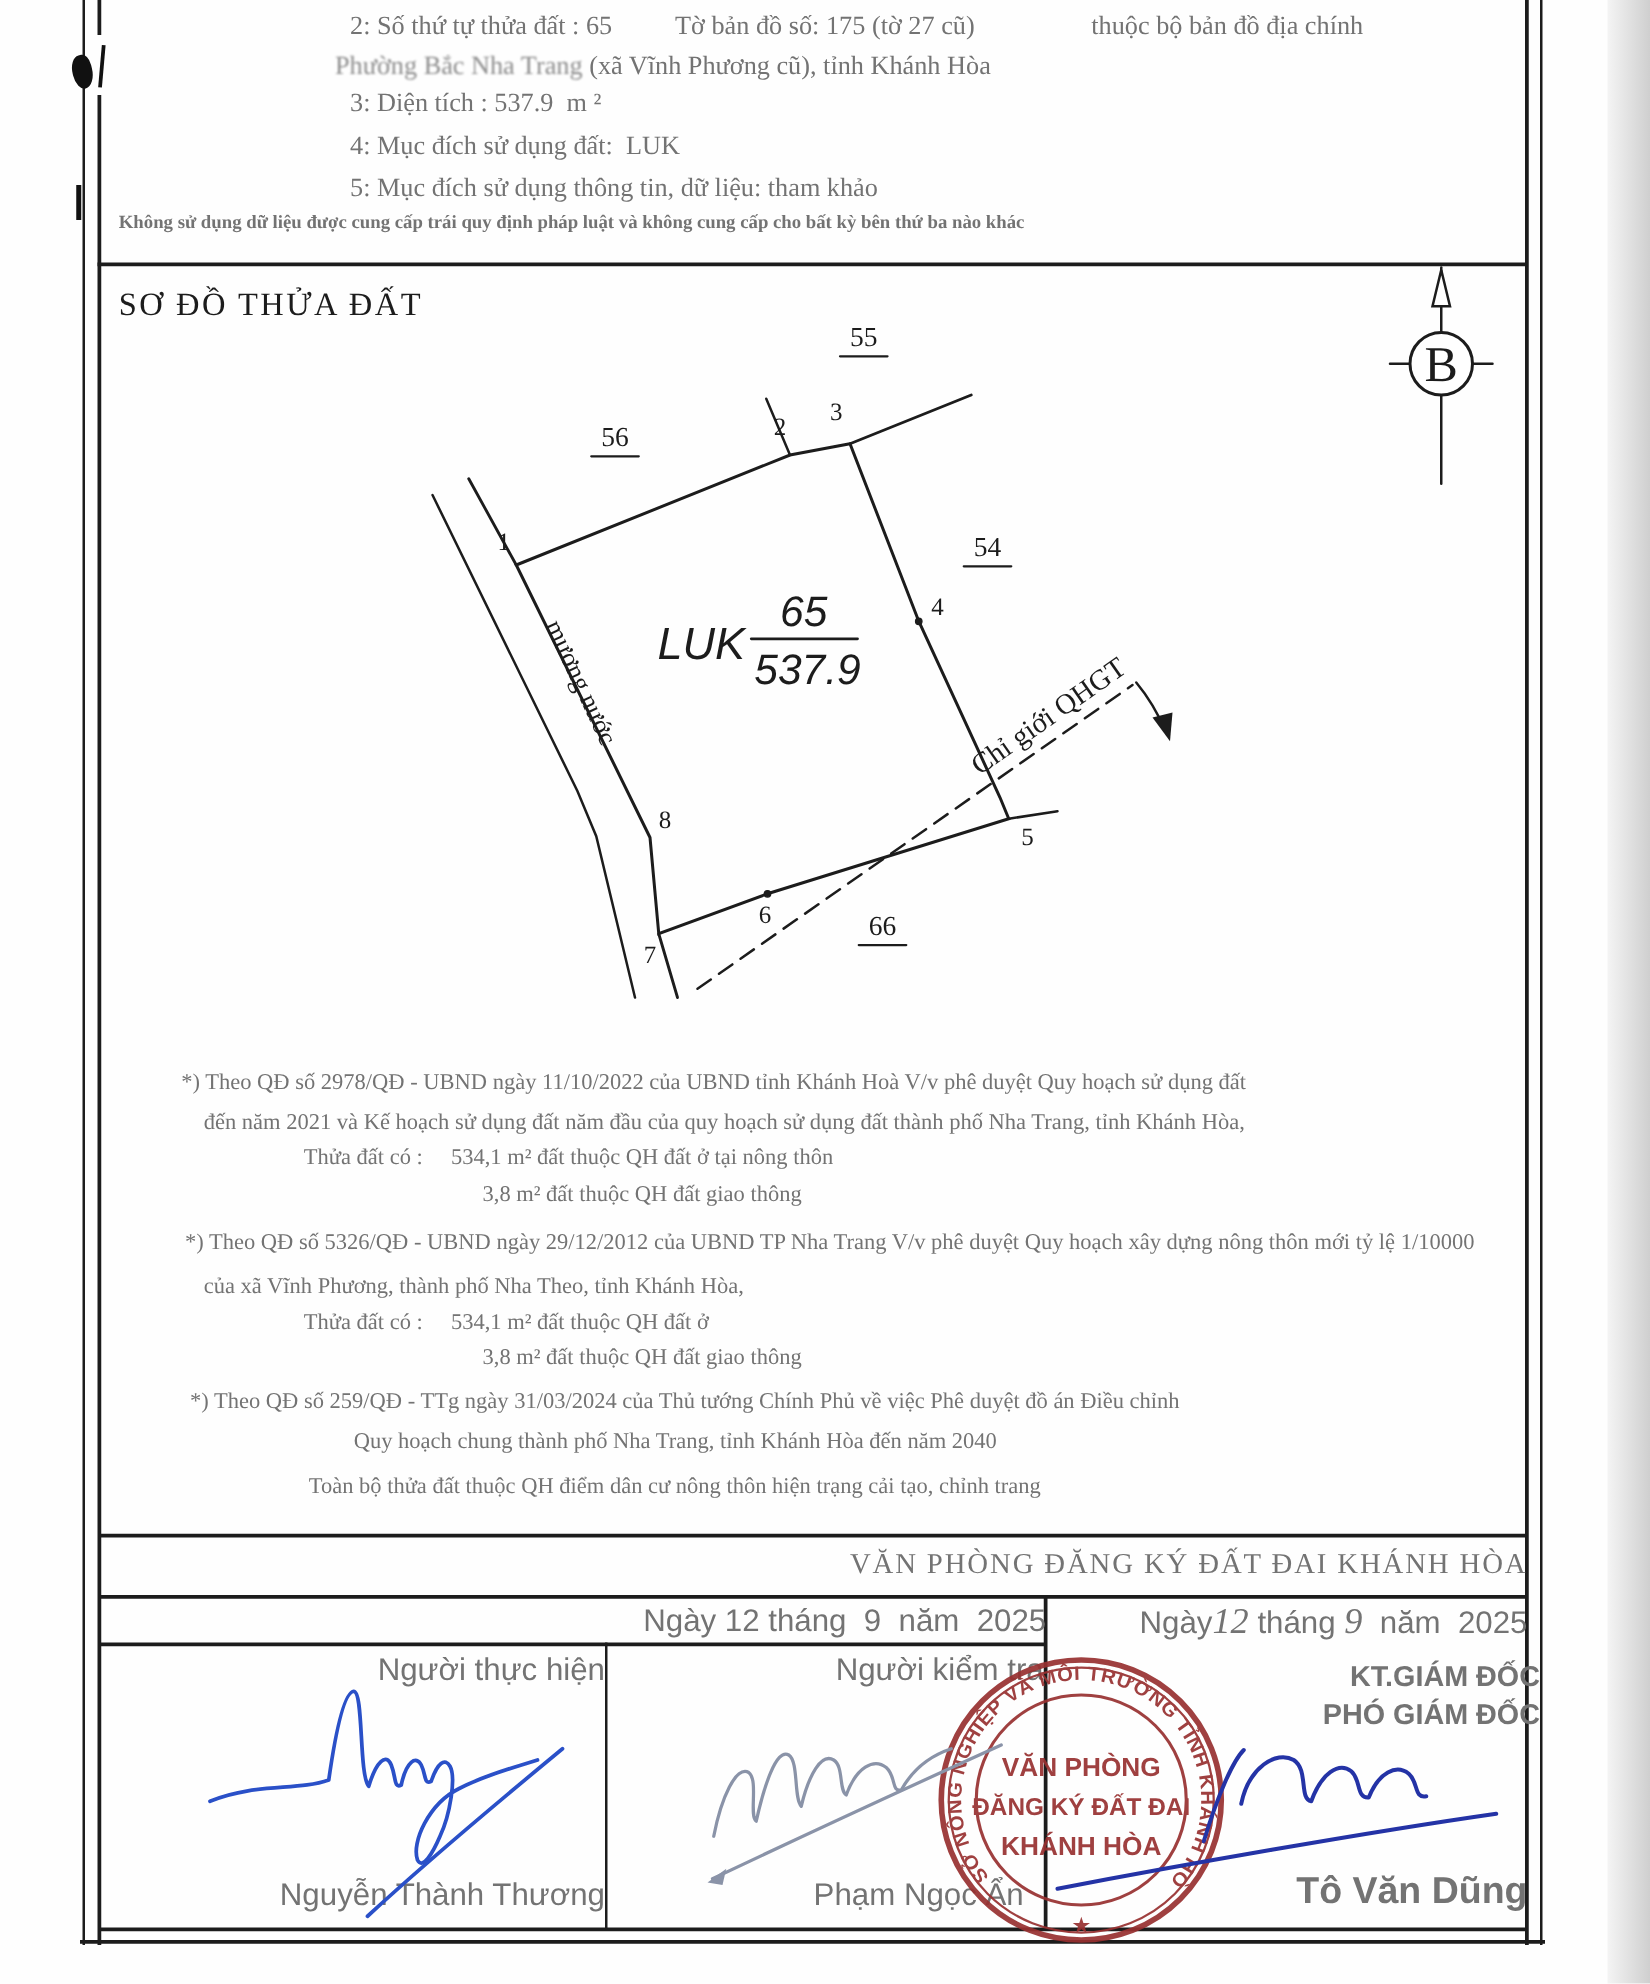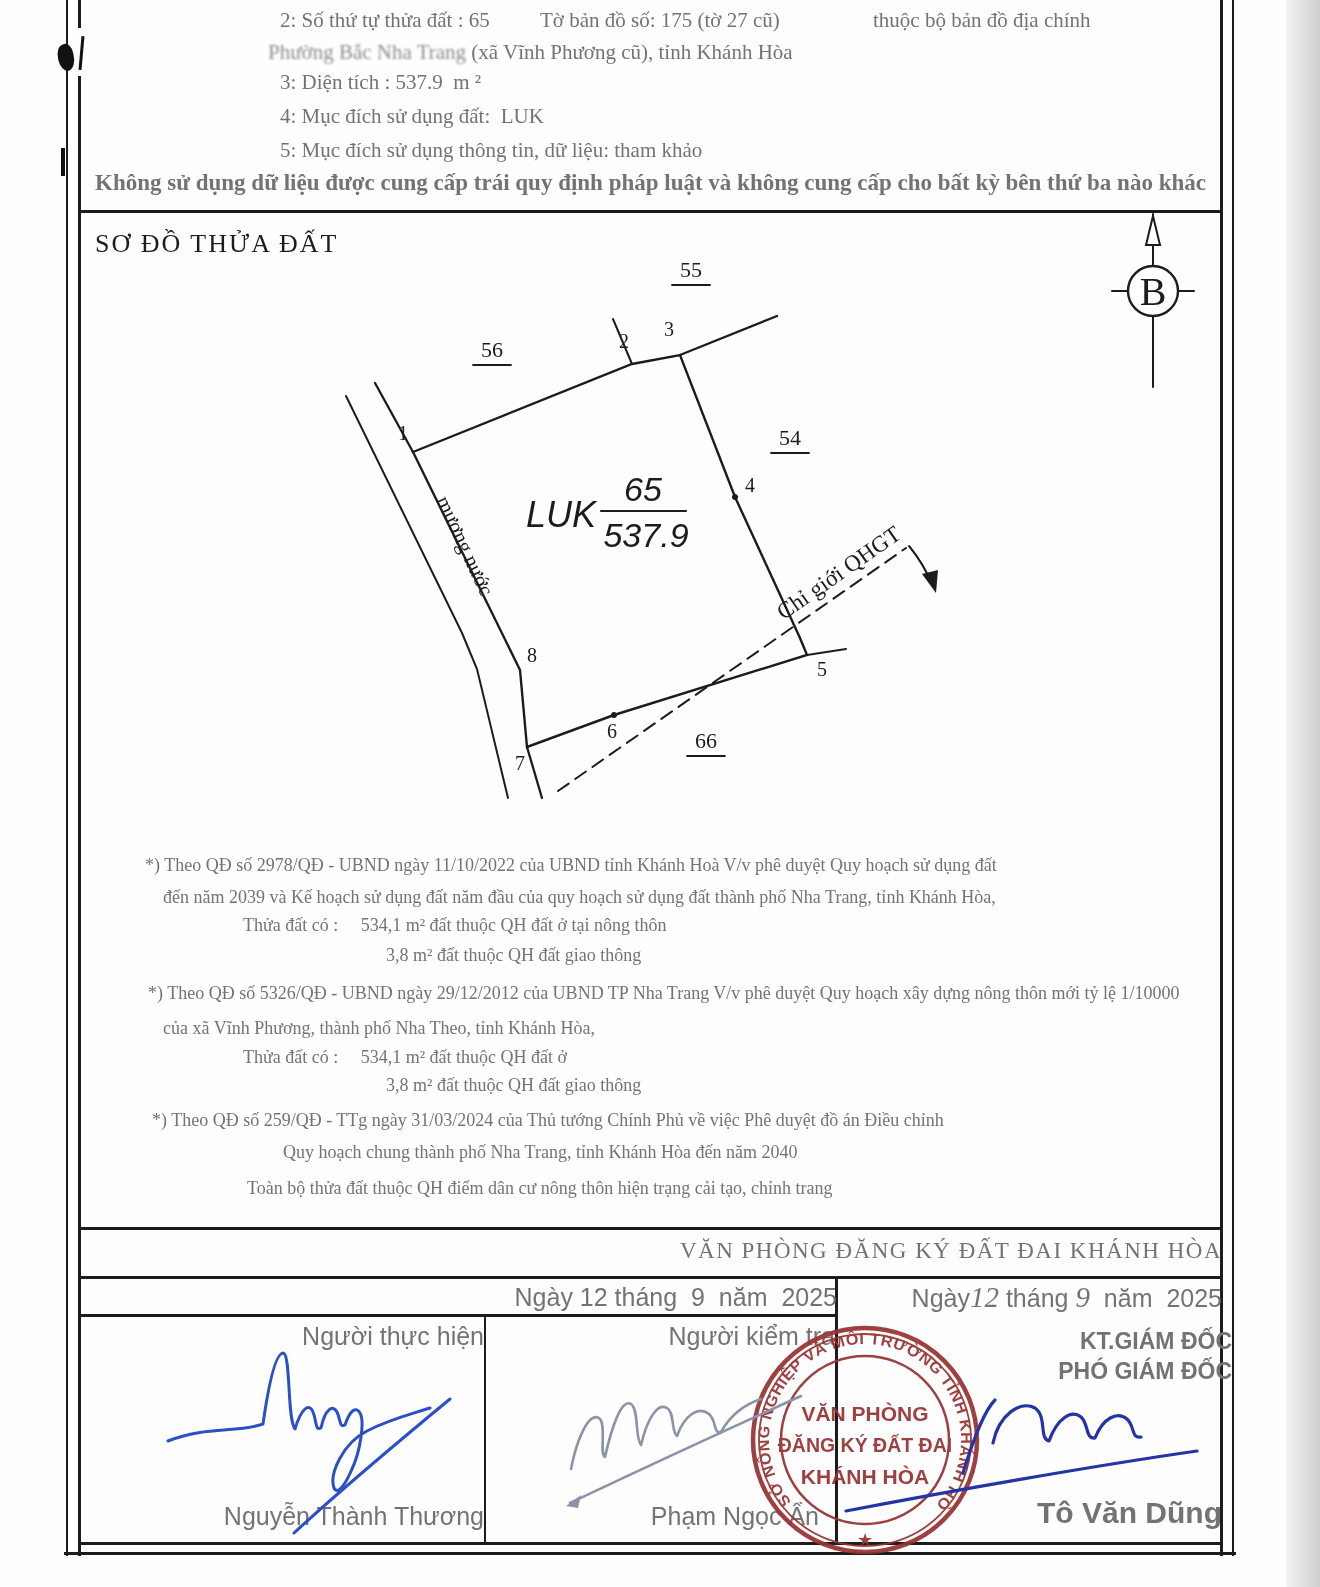--- a/index.html
+++ b/index.html
@@ -4,21 +4,21 @@
 <style>
   html,body{margin:0;padding:0;background:#fff;}
   .page{position:relative;width:1320px;height:1587px;background:#fefefe;overflow:hidden;
         font-family:"Liberation Serif","DejaVu Serif",serif;color:#737373;}
   .abs{position:absolute;}
   .ln{position:absolute;background:#1c1c1c;}
   .txt{position:absolute;white-space:pre;}
   .serif{font-family:"Liberation Serif","DejaVu Serif",serif;}
   .sans{font-family:"Liberation Sans","DejaVu Sans",sans-serif;}
   .top-line{font-size:21px;}
-  .warning{font-size:23px;font-weight:bold;}
+  .warning{font-size:15px;font-weight:bold;}
   .note{font-size:18px;}
   .blur-part{filter:blur(0.8px);opacity:.82;}
   .center{text-align:right;white-space:pre;}
   .office-title{font-size:23px;letter-spacing:1.5px;}
   .date-txt{font-size:25px;}
   .hand-num{font-family:"Liberation Serif","DejaVu Serif",serif;font-style:italic;font-size:29px;}
   .role{font-size:25px;}
   .role-bold{font-size:23px;font-weight:bold;}
   .name{font-size:25px;}
   .name-director{font-size:30px;font-weight:bold;font-family:Liberation Sans, sans-serif;}
@@ -58,21 +58,21 @@
   <div class="txt top-line" style="left:280px;top:8px;">2: Số thứ tự thửa đất : 65</div>
   <div class="txt top-line" style="left:540px;top:8px;">Tờ bản đồ số: 175 (tờ 27 cũ)</div>
   <div class="txt top-line" style="left:873px;top:8px;">thuộc bộ bản đồ địa chính</div>
   <div class="txt top-line" style="left:268px;top:40px;"><span class="blur-part">Phường Bắc Nha Trang</span><span> (xã Vĩnh Phương cũ), tỉnh Khánh Hòa</span></div>
   <div class="txt top-line" style="left:280px;top:70px;">3: Diện tích : 537.9  m ²</div>
   <div class="txt top-line" style="left:280px;top:104px;">4: Mục đích sử dụng đất:  LUK</div>
   <div class="txt top-line" style="left:280px;top:138px;">5: Mục đích sử dụng thông tin, dữ liệu: tham khảo</div>
   <div class="txt warning" style="left:95px;top:170px;">Không sử dụng dữ liệu được cung cấp trái quy định pháp luật và không cung cấp cho bất kỳ bên thứ ba nào khác</div>
 
   <div class="txt note n0">*) Theo QĐ số 2978/QĐ - UBND ngày 11/10/2022 của UBND tỉnh Khánh Hoà V/v phê duyệt Quy hoạch sử dụng đất</div>
-  <div class="txt note n1">đến năm 2039 và Kế hoạch sử dụng đất năm đầu của quy hoạch sử dụng đất thành phố Nha Trang, tỉnh Khánh Hòa,</div>
+  <div class="txt note n1">đến năm 2021 và Kế hoạch sử dụng đất năm đầu của quy hoạch sử dụng đất thành phố Nha Trang, tỉnh Khánh Hòa,</div>
   <div class="txt note n2">Thửa đất có :     534,1 m² đất thuộc QH đất ở tại nông thôn</div>
   <div class="txt note n3">3,8 m² đất thuộc QH đất giao thông</div>
   <div class="txt note n4">*) Theo QĐ số 5326/QĐ - UBND ngày 29/12/2012 của UBND TP Nha Trang V/v phê duyệt Quy hoạch xây dựng nông thôn mới tỷ lệ 1/10000</div>
   <div class="txt note n5">của xã Vĩnh Phương, thành phố Nha Theo, tỉnh Khánh Hòa,</div>
   <div class="txt note n6">Thửa đất có :     534,1 m² đất thuộc QH đất ở</div>
   <div class="txt note n7">3,8 m² đất thuộc QH đất giao thông</div>
   <div class="txt note n8">*) Theo QĐ số 259/QĐ - TTg ngày 31/03/2024 của Thủ tướng Chính Phủ về việc Phê duyệt đồ án Điều chỉnh</div>
   <div class="txt note n9">Quy hoạch chung thành phố Nha Trang, tỉnh Khánh Hòa đến năm 2040</div>
   <div class="txt note n10">Toàn bộ thửa đất thuộc QH điểm dân cư nông thôn hiện trạng cải tạo, chỉnh trang</div>
 

